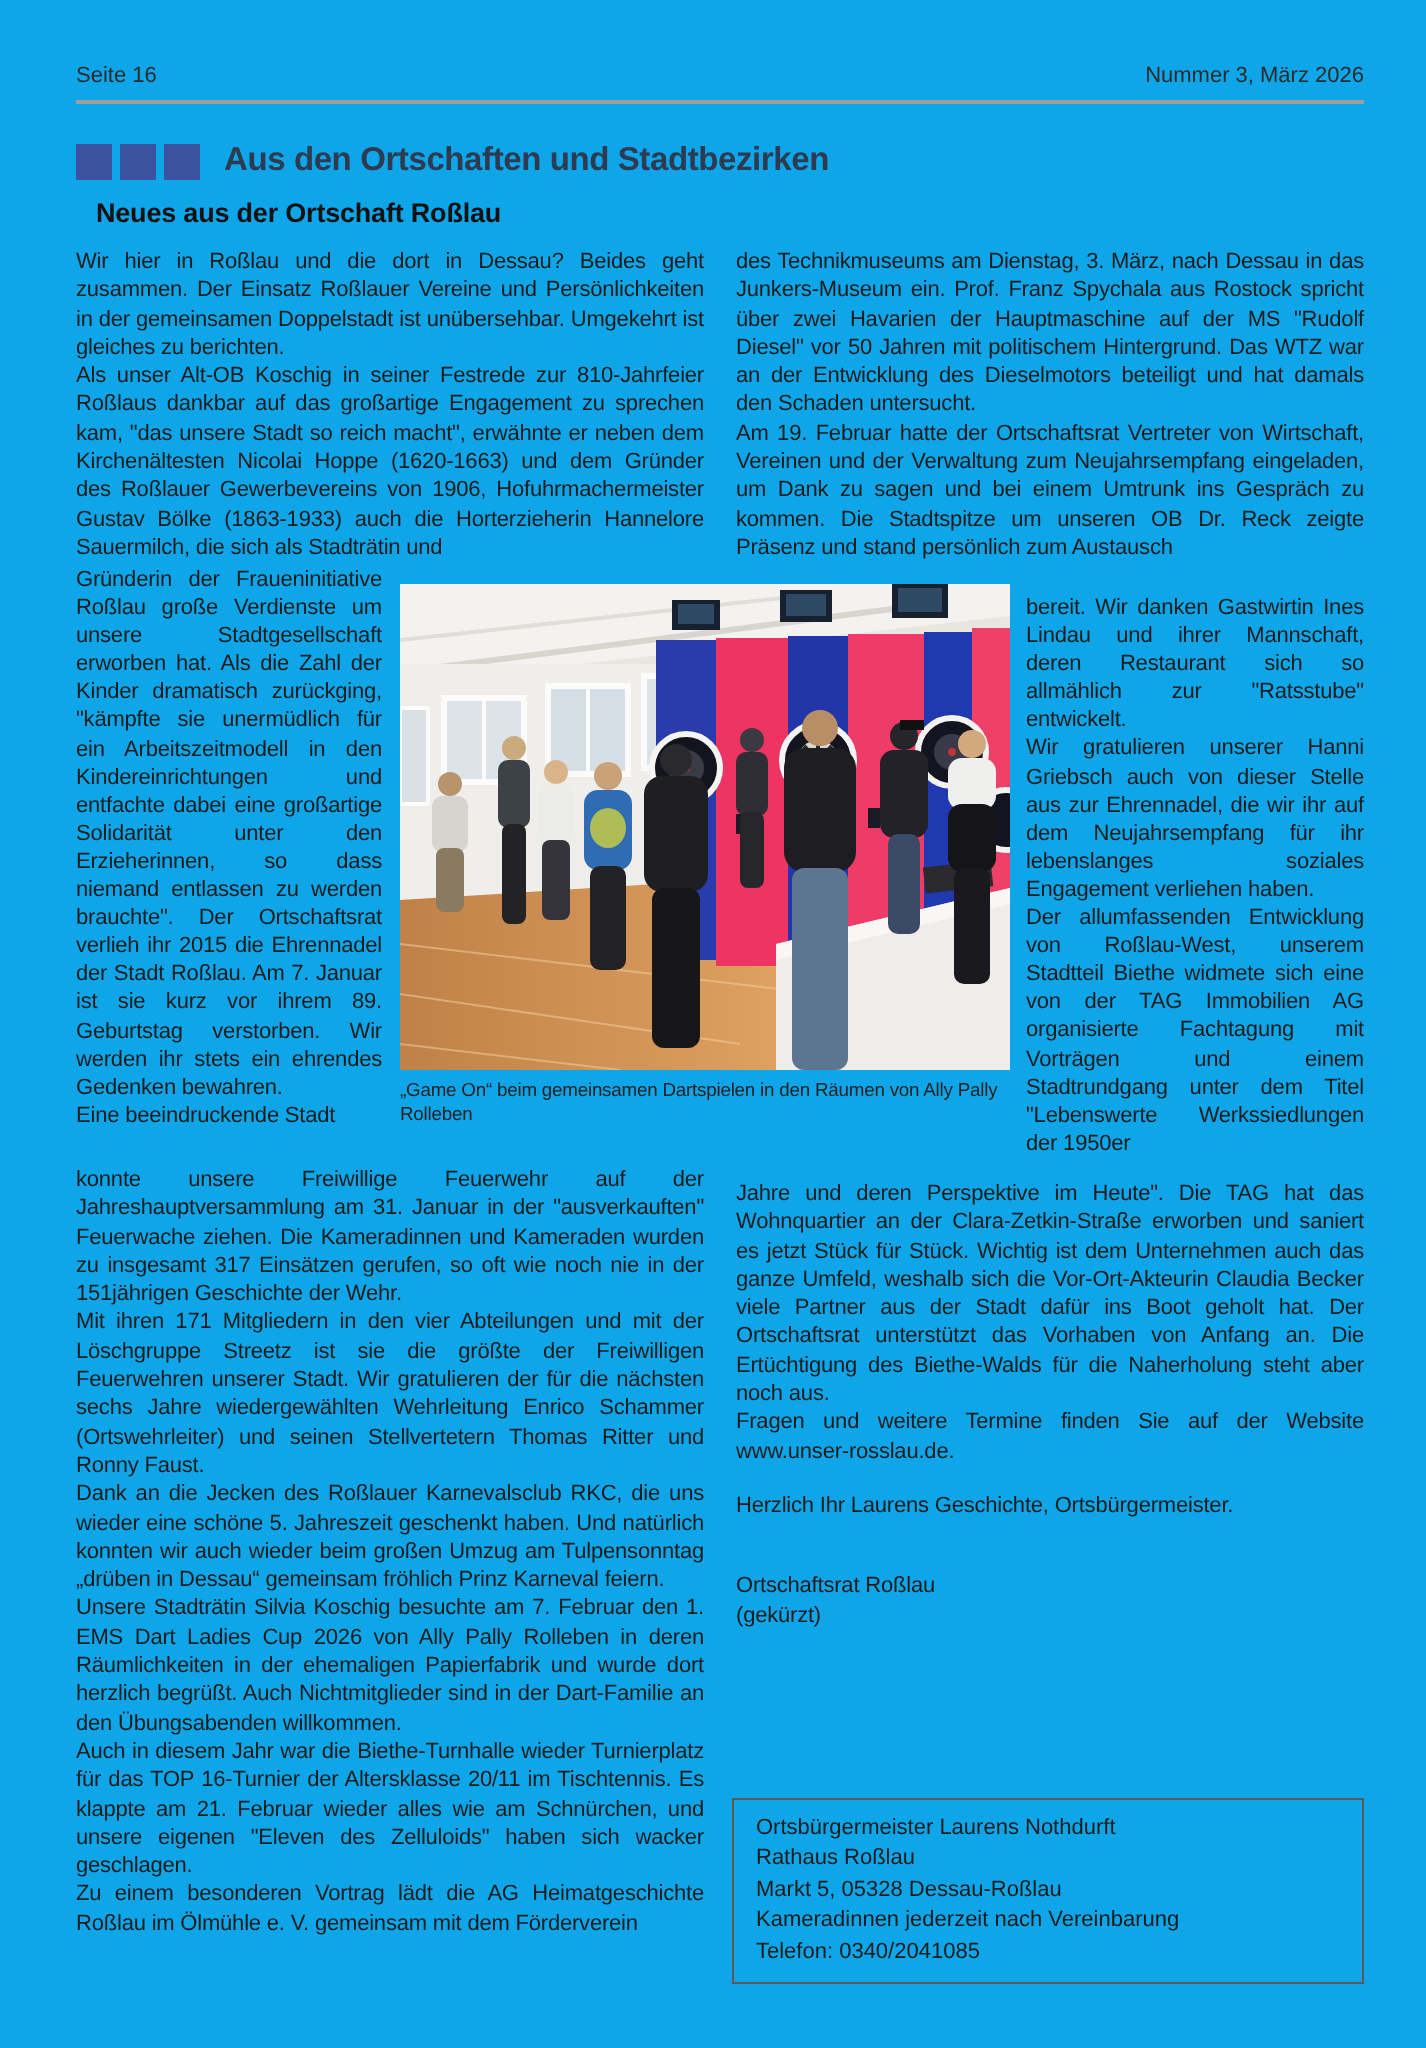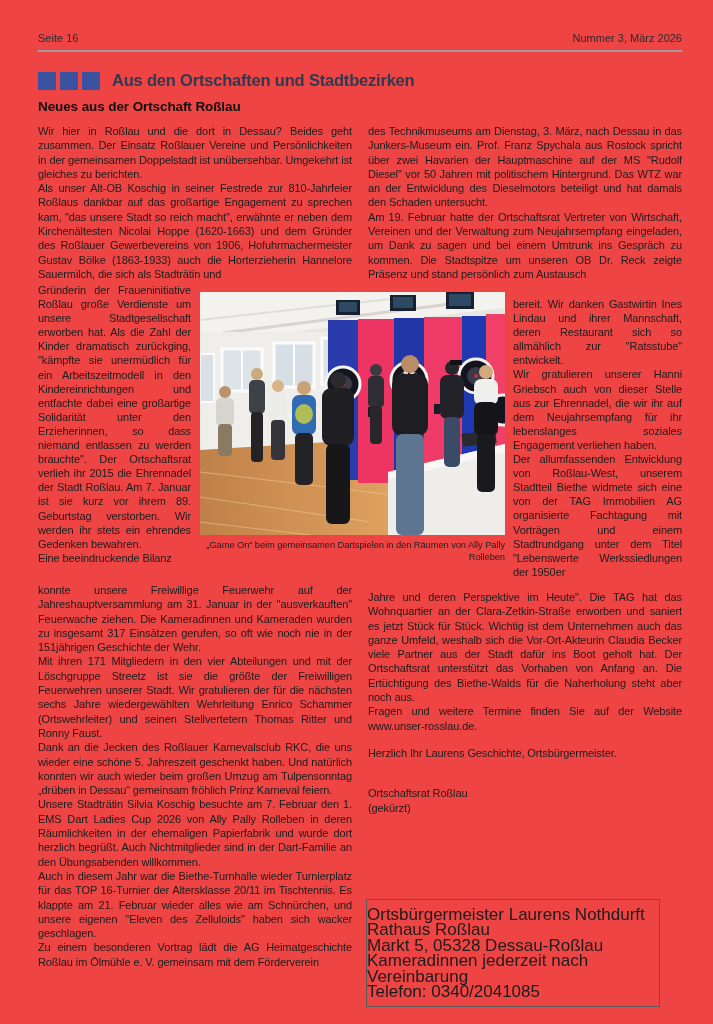--- a/index.html
+++ b/index.html
@@ -1,64 +1,64 @@
 <!DOCTYPE html>
 <html lang="de"><head>
 <meta charset="utf-8">
 <style>
   html,body{margin:0;padding:0;background:#ffffff;}
-  .page{position:relative;width:713px;height:1024px;background:#ef4444;overflow:hidden;
+  .page{position:relative;width:713px;height:1024px;background:#0ea5e9;overflow:hidden;
         font-family:"Liberation Sans",sans-serif;color:#1c1c1c;}
   .abs{position:absolute;}
   
   .hdr-label{font-size:11px;color:#2b2b2b;}
   .hdr-rule{height:2px;background:#9d9d9d;}
   
   .section-row{display:flex;align-items:center;gap:4px;}
   .sq{width:18px;height:18px;background:#3a52a0;}
   .section-title{margin-left:8px;font-size:16.5px;font-weight:bold;color:#2e3a50;letter-spacing:-0.2px;}
   .article-title{font-size:13.5px;font-weight:bold;color:#111;letter-spacing:-0.1px;}
   
   .bodytext{font-size:11px;line-height:14.3px;text-align:justify;letter-spacing:-0.1px;}
   .bodytext p{margin:0;}
   .bodytext p:empty{height:13px;}
   .narrow{line-height:14.1px;}
   
   .photo{display:block;}
-  .caption{font-size:9.4px;line-height:12px;color:#222;text-align:right;letter-spacing:-0.1px;}
-  
-  .contact-box{border:1px solid #5a5a5a;padding:7px 0;font-size:17px;line-height:15.4px;}
+  .caption{font-size:9.4px;line-height:12px;color:#222;text-align:left;letter-spacing:-0.1px;}
+  
+  .contact-box{border:1px solid #5a5a5a;padding:7px 11px;font-size:11px;line-height:15.4px;}
   .contact-box p{margin:0;}
 </style>
 </head>
 <body>
 
 <div class="page">
 
   <div class="abs hdr-label" style="left:38px;top:32px;">Seite 16</div>
   <div class="abs hdr-label" style="right:31px;top:32px;">Nummer 3, März 2026</div>
   <div class="abs hdr-rule" style="left:38px;top:50px;width:644px;"></div>
 
   <div class="abs section-row" style="left:38px;top:71px;">
     <span class="sq"></span>
     <span class="sq"></span>
     <span class="sq"></span>
     <span class="section-title">Aus den Ortschaften und Stadtbezirken</span>
   </div>
 
-  <div class="abs article-title" style="left:38px;top:99px;">Neues aus der Ortschaft Roßlau</div>
+  <div class="abs article-title" style="left:48px;top:99px;">Neues aus der Ortschaft Roßlau</div>
 
   <div class="abs bodytext" style="left:38px;top:124px;width:314px;">
       <p>Wir hier in Roßlau und die dort in Dessau? Beides geht zusammen. Der Einsatz Roßlauer Vereine und Persönlichkeiten in der gemeinsamen Doppelstadt ist unübersehbar. Umgekehrt ist gleiches zu berichten.</p>
       <p>Als unser Alt-OB Koschig in seiner Festrede zur 810-Jahrfeier Roßlaus dankbar auf das großartige Engagement zu sprechen kam, "das unsere Stadt so reich macht", erwähnte er neben dem Kirchenältesten Nicolai Hoppe (1620-1663) und dem Gründer des Roßlauer Gewerbevereins von 1906, Hofuhrmachermeister Gustav Bölke (1863-1933) auch die Horterzieherin Hannelore Sauermilch, die sich als Stadträtin und</p>
     </div>
 
   <div class="abs bodytext narrow" style="left:38px;top:283px;width:153px;">
       <p>Gründerin der Fraueninitiative Roßlau große Verdienste um unsere Stadtgesellschaft erworben hat. Als die Zahl der Kinder dramatisch zurückging, "kämpfte sie unermüdlich für ein Arbeitszeitmodell in den Kindereinrichtungen und entfachte dabei eine großartige Solidarität unter den Erzieherinnen, so dass niemand entlassen zu werden brauchte". Der Ortschaftsrat verlieh ihr 2015 die Ehrennadel der Stadt Roßlau. Am 7. Januar ist sie kurz vor ihrem 89. Geburtstag verstorben. Wir werden ihr stets ein ehrendes Gedenken bewahren.</p>
-      <p>Eine beeindruckende Bilanz</p>
+      <p>Eine beeindruckende Stadt</p>
     </div>
 
   <figure class="abs" style="left:200px;top:292px;width:305px;height:243px;margin:0;">
     <svg class="photo" width="305" height="243" viewBox="0 0 305 243" role="img">
       <defs>
         <linearGradient id="wood" x1="0" y1="0" x2="1" y2="0">
           <stop offset="0" stop-color="#c08148"></stop>
           <stop offset="0.6" stop-color="#dda05f"></stop>
           <stop offset="1" stop-color="#eab878"></stop>
         </linearGradient>

